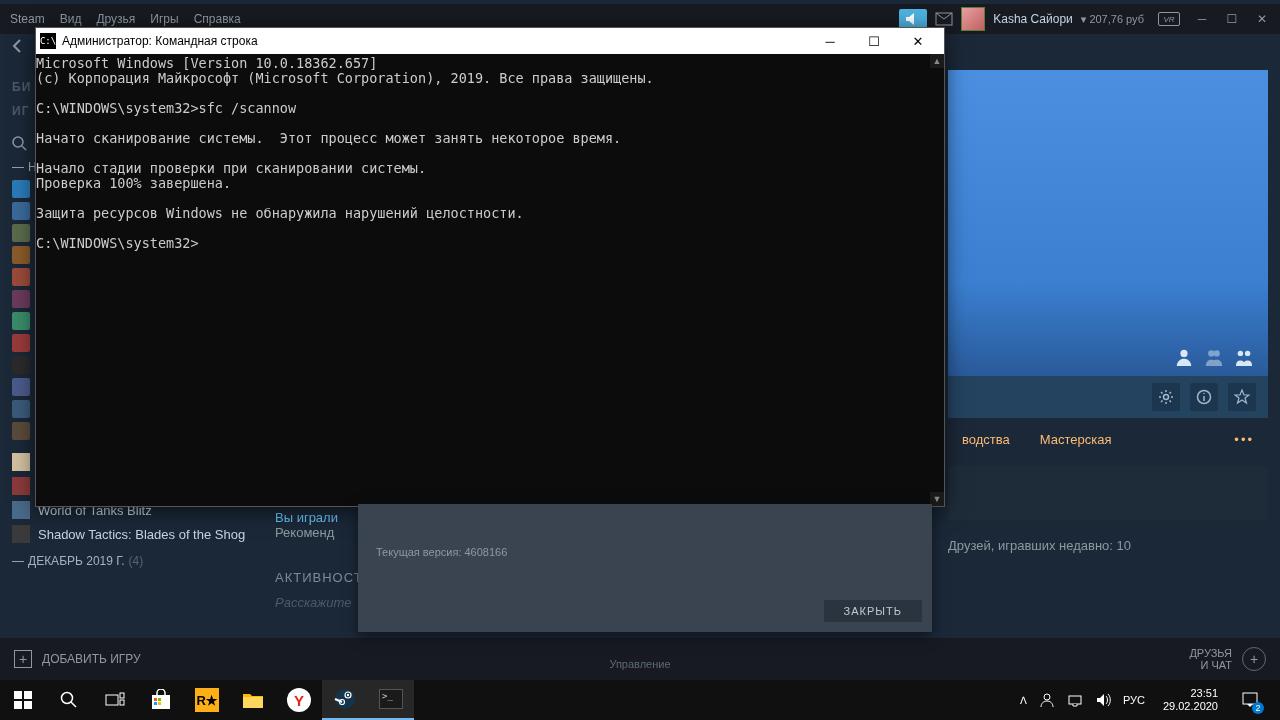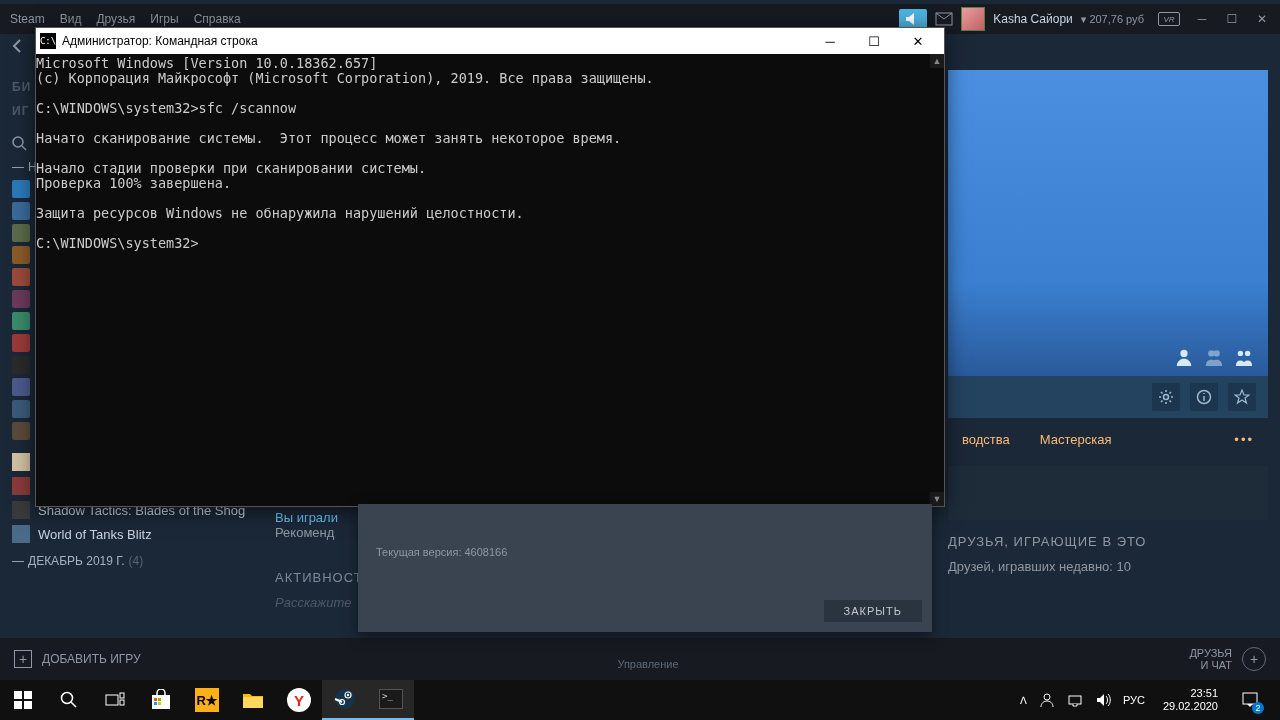--- a/index.html
+++ b/index.html
@@ -25,21 +25,21 @@
 .sidebar .grouphdr { color:#a4b2c0; font-size:12px; margin:8px 0 4px; display:flex; align-items:center; gap:4px; }
 .sidebar .grouphdr .count { color:#556472; }
 .icon-col { display:flex; flex-direction:column; gap:4px; margin:6px 0 10px; }
 .icon-col .g { width:18px; height:18px; background:#3a4a5a; border-radius:2px; }
 .sidebar .game { display:flex; align-items:center; gap:8px; padding:3px 0; color:#c6d4df; font-size:13px; white-space:nowrap; overflow:hidden; }
 .sidebar .game .gi { width:18px; height:18px; background:#3a4a5a; flex-shrink:0; }
 
 
 .footer { position:absolute; left:0; right:0; bottom:40px; height:42px; background:#171a21; display:flex; align-items:center; padding:0 14px; color:#8f98a0; font-size:12px; }
 .footer .plus { width:18px; height:18px; border:1px solid #8f98a0; display:flex; align-items:center; justify-content:center; margin-right:10px; font-size:14px; }
-.footer .mid { position:absolute; left:50%; transform:translateX(-50%); text-align:center; color:#5e6a76; font-size:11px; line-height:13px;margin-left:8px; }
+.footer .mid { position:absolute; left:50%; transform:translateX(-50%); text-align:center; color:#5e6a76; font-size:11px; line-height:13px; }
 .footer .right { margin-left:auto; display:flex; align-items:center; gap:10px; color:#8f98a0; font-size:11px; text-align:right; line-height:12px; }
 .footer .addfriend { width:24px; height:24px; border:1px solid #5e6a76; border-radius:50%; display:flex; align-items:center; justify-content:center; font-size:14px; }
 
 
 .main-right { position:absolute; right:12px; top:70px; width:320px; }
 .hero { height:306px; background:linear-gradient(180deg,#4a8fe0 0%,#3a7fd0 70%,#2a5a9a 100%); position:relative; }
 .hero .people { position:absolute; right:14px; bottom:10px; display:flex; gap:10px; }
 .hero .people .p { width:20px; height:18px; color:#cfe3f5; }
 .hero-tools { height:42px; background:#24435f; display:flex; align-items:center; justify-content:flex-end; gap:10px; padding:0 12px; }
 .hero-tools .tb { width:28px; height:28px; background:#1c3650; border-radius:2px; display:flex; align-items:center; justify-content:center; color:#9eb8cc; }
@@ -147,26 +147,26 @@
   </div>
   <div class="game">
       <div class="gi" style="background:#d0c0a0;"></div>
       <span>Moe Era</span>
     </div>
   <div class="game">
       <div class="gi" style="background:#8a3a3a;"></div>
       <span>GUNS UP!</span>
     </div>
   <div class="game">
+      <div class="gi" style="background:#4a6a8a;"></div>
+      <span>World of Tanks Blitz</span>
+    </div>
+  <div class="game">
       <div class="gi" style="background:#3a3a3a;"></div>
       <span>Shadow Tactics: Blades of the Shog</span>
-    </div>
-  <div class="game">
-      <div class="gi" style="background:#4a6a8a;"></div>
-      <span>World of Tanks Blitz</span>
     </div>
   <div class="grouphdr">— <span>ДЕКАБРЬ 2019 Г.</span> <span class="count">(4)</span></div>
 </div>
 
 <div class="main-right">
   <div class="hero">
     <div class="people">
       <svg class="p" viewBox="0 0 20 20">
           <circle cx="10" cy="6" r="4" fill="#d8e8f5"></circle>
           <path d="M2 20c0-5 4-8 8-8s8 3 8 8" fill="#d8e8f5"></path>
@@ -203,21 +203,20 @@
           <path d="M8 1l2 5h5l-4 3 1.5 5L8 11l-4.5 3L5 9 1 6h5z" fill="none" stroke="#9eb8cc" stroke-width="1.2"></path>
         </svg>
       </div>
   </div>
   <div class="tabs">
     <span>водства</span>
     <span>Мастерская</span>
     <span class="dots">•••</span>
   </div>
   <div class="box1"></div>
-  <div class="section-title">ДРУЗЬЯ, ИГРАЮЩИЕ В ЭТО</div>
   <div class="friends-box">Друзей, игравших недавно: 10</div>
 </div>
 
 <div class="main-left">
   <div class="link">Вы играли</div>
   <div>Рекоменд</div>
   <div class="activity">АКТИВНОСТ</div>
   <div class="input-hint">Расскажите</div>
 </div>
 

